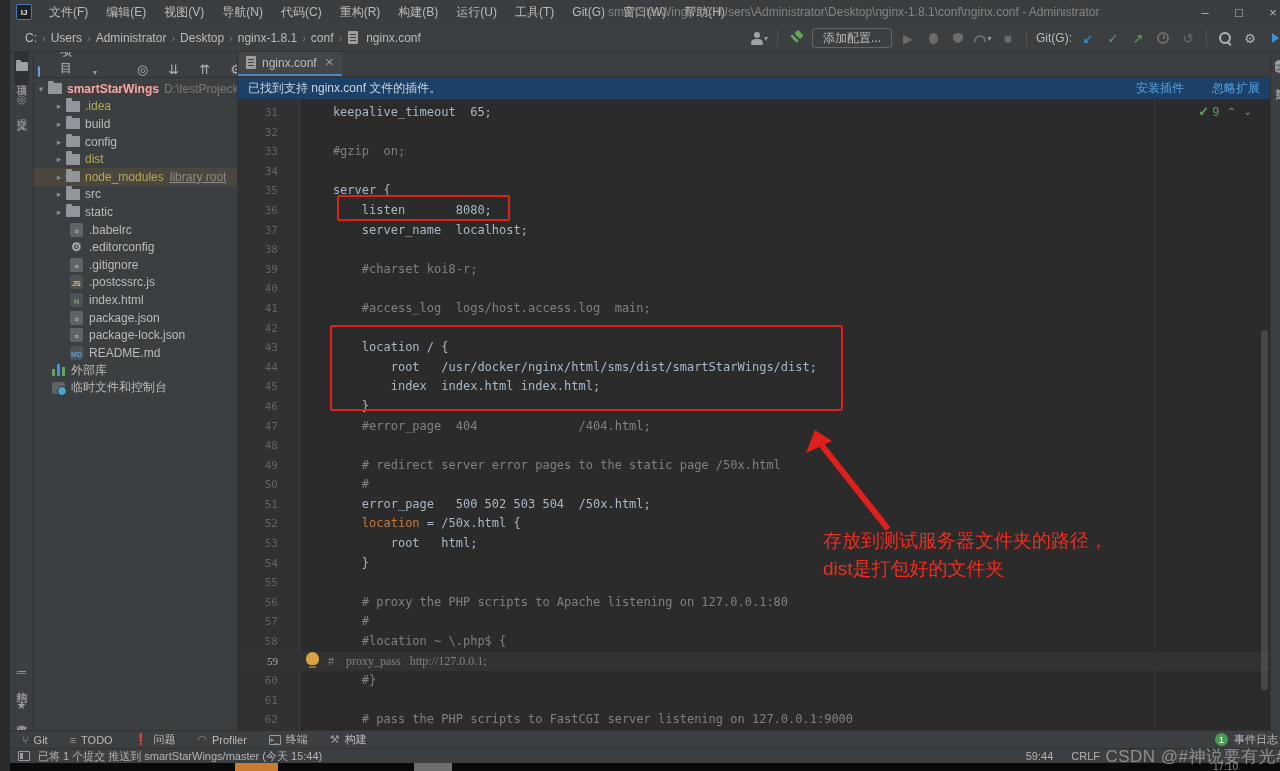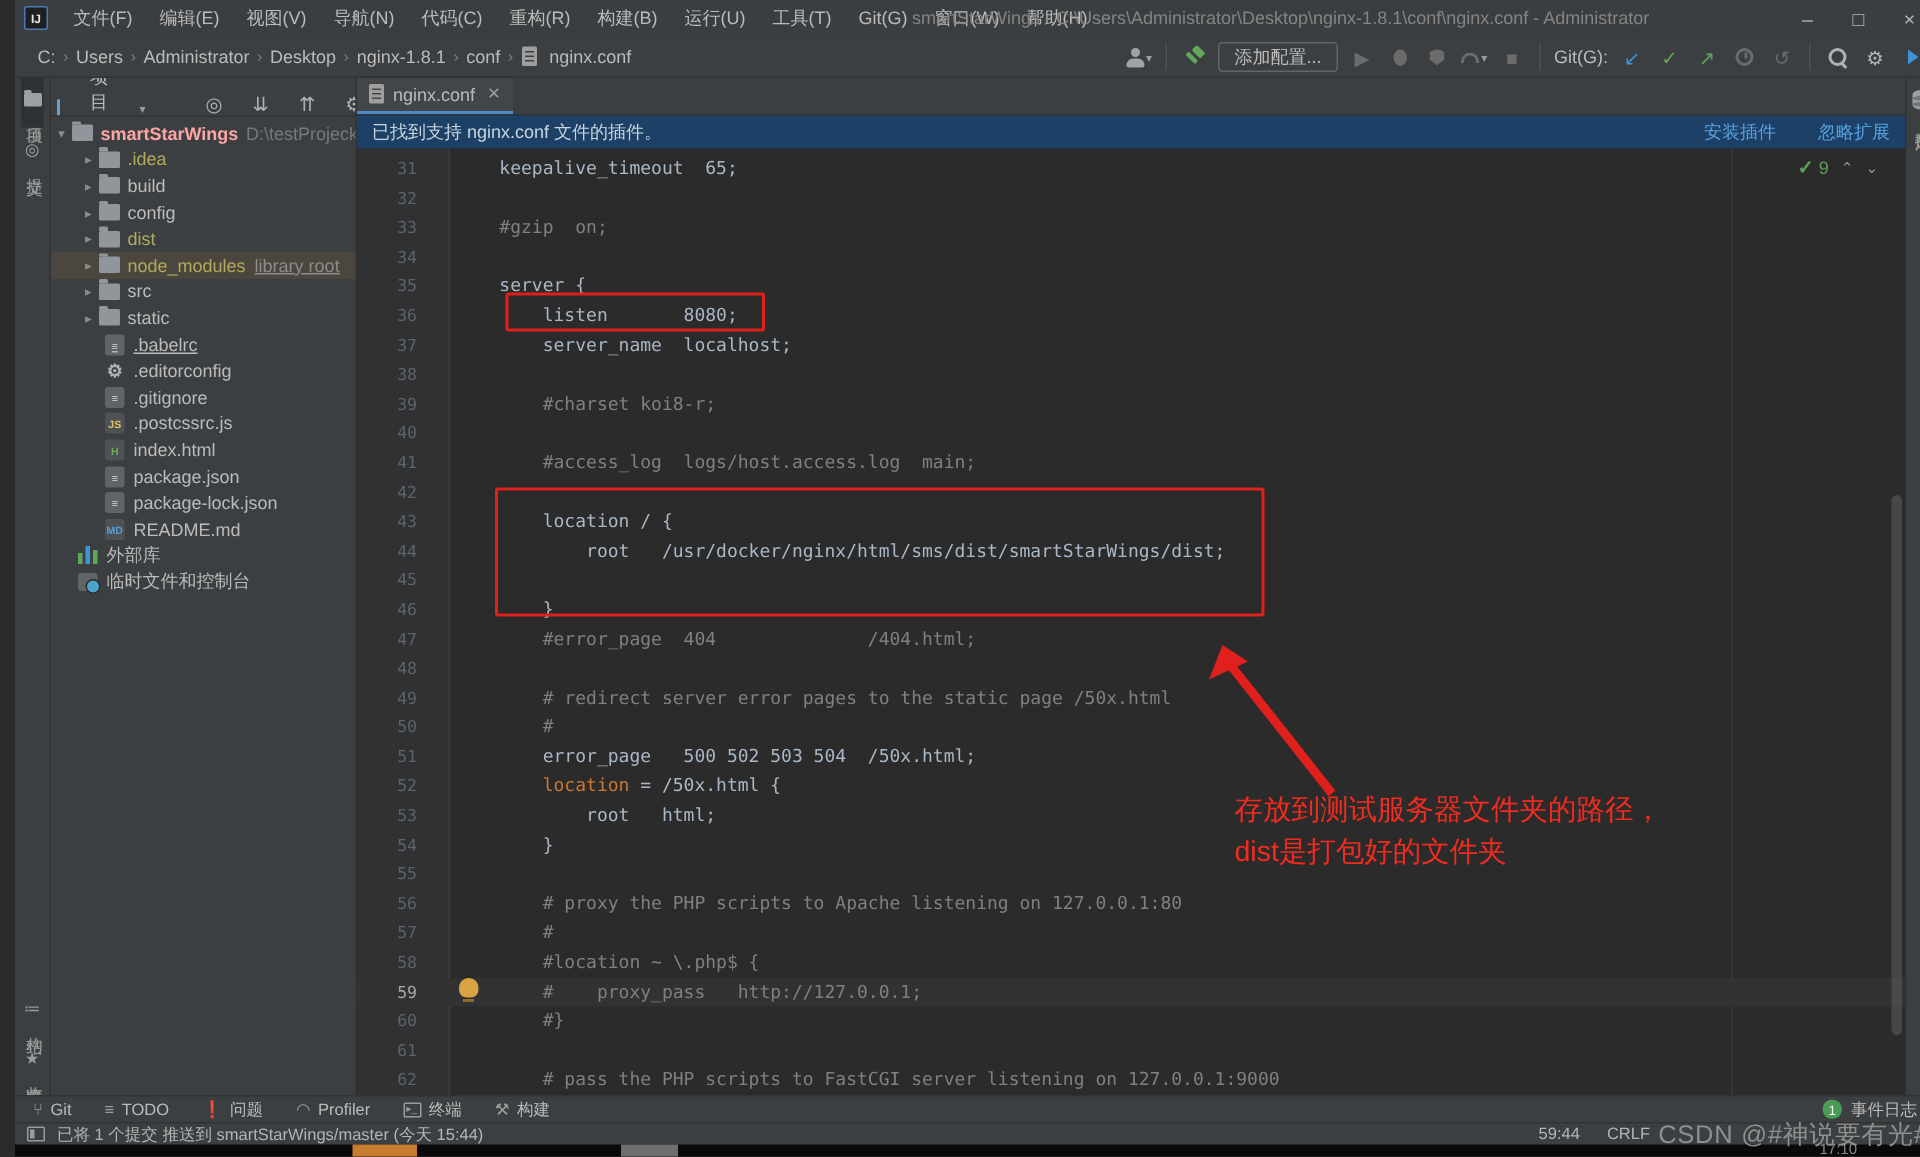--- a/index.html
+++ b/index.html
@@ -96,21 +96,21 @@
   .banner { height:22px; background:#1d4166; display:flex; align-items:center; padding:0 10px; color:#c9d4de; font-size:12px;}
   .banner .gap { flex:1; }
   .banner a { color:#56a0e0; margin-left:28px; text-decoration:none; }
   .editor { position:relative; flex:1; overflow:hidden; background:#2b2b2b;
             font-family:"DejaVu Sans Mono", monospace; font-size:12px; }
   .gutterbg { position:absolute; left:0; top:0; bottom:0; width:62px; background:#2f3133; border-right:1px solid #3c3f41; }
   .codewrap { position:absolute; left:0; top:4px; right:0; }
   .crow { height:19.6px; line-height:19.6px; display:flex; white-space:pre; position:relative;}
   .crow .ln { width:40px; text-align:right; color:#606366; flex:none; font-size:11px;}
   .crow .ctext { padding-left:66px; margin-left:-40px; color:#a9b7c6;}
-  .crow.cur { background:#323232; }
+  .crow.cur { background:#323232;font-family:Liberation Serif, serif; }
   .crow.cur .ln { color:#a8a8a8; }
   .tok-c { color:#808080; } .tok-k { color:#cc7832; } .tok-p { color:#a9b7c6; }
   .margin-guide { position:absolute; left:916px; top:0; bottom:0; width:1px; background:#393939; }
   .redbox { position:absolute; border:2px solid #e0201c; border-radius:2px; }
   .anno { position:absolute; color:#f32b1f; font-size:19px; line-height:28px; font-family:"Liberation Sans",sans-serif; }
   .bulb { position:absolute; width:13px; height:13px; background:#d9a343; border-radius:50% 50% 40% 40%; }
   .bulb::after { content:""; position:absolute; left:3px; bottom:-3px; width:7px; height:2px; background:#c8c8c8; box-shadow:0 -2px 0 #8a6d2f inset;}
   .inspect { position:absolute; right:18px; top:5px; display:flex; align-items:center; gap:8px; font-family:"Liberation Sans",sans-serif; font-size:12px;}
   .inspect .chk { color:#5da05a; font-size:13px; font-weight:bold;}
   .inspect .cnt { color:#5da05a; }
@@ -296,21 +296,21 @@
           <div class="trow" style="padding-left: 18px;">
             <span class="chev">▸</span>
             <span class="folder"></span>
             <span>src</span>
           </div>
           <div class="trow" style="padding-left: 18px;">
             <span class="chev">▸</span>
             <span class="folder"></span>
             <span>static</span>
           </div>
-          <div class="trow" style="padding-left: 36px; text-decoration: underline;">
+          <div class="trow" style="padding-left: 36px;">
             <span class="fi fi-config">≡</span>
             <span>.babelrc</span>
           </div>
           <div class="trow" style="padding-left: 36px;">
             <span class="fi fi-gear">⚙</span>
             <span>.editorconfig</span>
           </div>
           <div class="trow" style="padding-left: 36px;">
             <span class="fi fi-config">≡</span>
             <span>.gitignore</span>
@@ -371,21 +371,21 @@
             <div class="crow"><span class="ln">35</span><span class="ctext"><span class="tok-p">    server {</span></span></div>
             <div class="crow"><span class="ln">36</span><span class="ctext"><span class="tok-p">        listen       8080;</span></span></div>
             <div class="crow"><span class="ln">37</span><span class="ctext"><span class="tok-p">        server_name  localhost;</span></span></div>
             <div class="crow"><span class="ln">38</span><span class="ctext"></span></div>
             <div class="crow"><span class="ln">39</span><span class="ctext"><span class="tok-c">        #charset koi8-r;</span></span></div>
             <div class="crow"><span class="ln">40</span><span class="ctext"></span></div>
             <div class="crow"><span class="ln">41</span><span class="ctext"><span class="tok-c">        #access_log  logs/host.access.log  main;</span></span></div>
             <div class="crow"><span class="ln">42</span><span class="ctext"></span></div>
             <div class="crow"><span class="ln">43</span><span class="ctext"><span class="tok-p">        location / {</span></span></div>
             <div class="crow"><span class="ln">44</span><span class="ctext"><span class="tok-p">            root   /usr/docker/nginx/html/sms/dist/smartStarWings/dist;</span></span></div>
-            <div class="crow"><span class="ln">45</span></div>
+            <div class="crow"><span class="ln">45</span><span class="ctext"><span class="tok-p">            index  index.html index.html;</span></span></div>
             <div class="crow"><span class="ln">46</span><span class="ctext"><span class="tok-p">        }</span></span></div>
             <div class="crow"><span class="ln">47</span><span class="ctext"><span class="tok-c">        #error_page  404              /404.html;</span></span></div>
             <div class="crow"><span class="ln">48</span><span class="ctext"></span></div>
             <div class="crow"><span class="ln">49</span><span class="ctext"><span class="tok-c">        # redirect server error pages to the static page /50x.html</span></span></div>
             <div class="crow"><span class="ln">50</span><span class="ctext"><span class="tok-c">        #</span></span></div>
             <div class="crow"><span class="ln">51</span><span class="ctext"><span class="tok-p">        error_page   500 502 503 504  /50x.html;</span></span></div>
             <div class="crow"><span class="ln">52</span><span class="ctext"><span class="tok-p">        </span><span class="tok-k">location</span><span class="tok-p"> = /50x.html {</span></span></div>
             <div class="crow"><span class="ln">53</span><span class="ctext"><span class="tok-p">            root   html;</span></span></div>
             <div class="crow"><span class="ln">54</span><span class="ctext"><span class="tok-p">        }</span></span></div>
             <div class="crow"><span class="ln">55</span><span class="ctext"></span></div>

